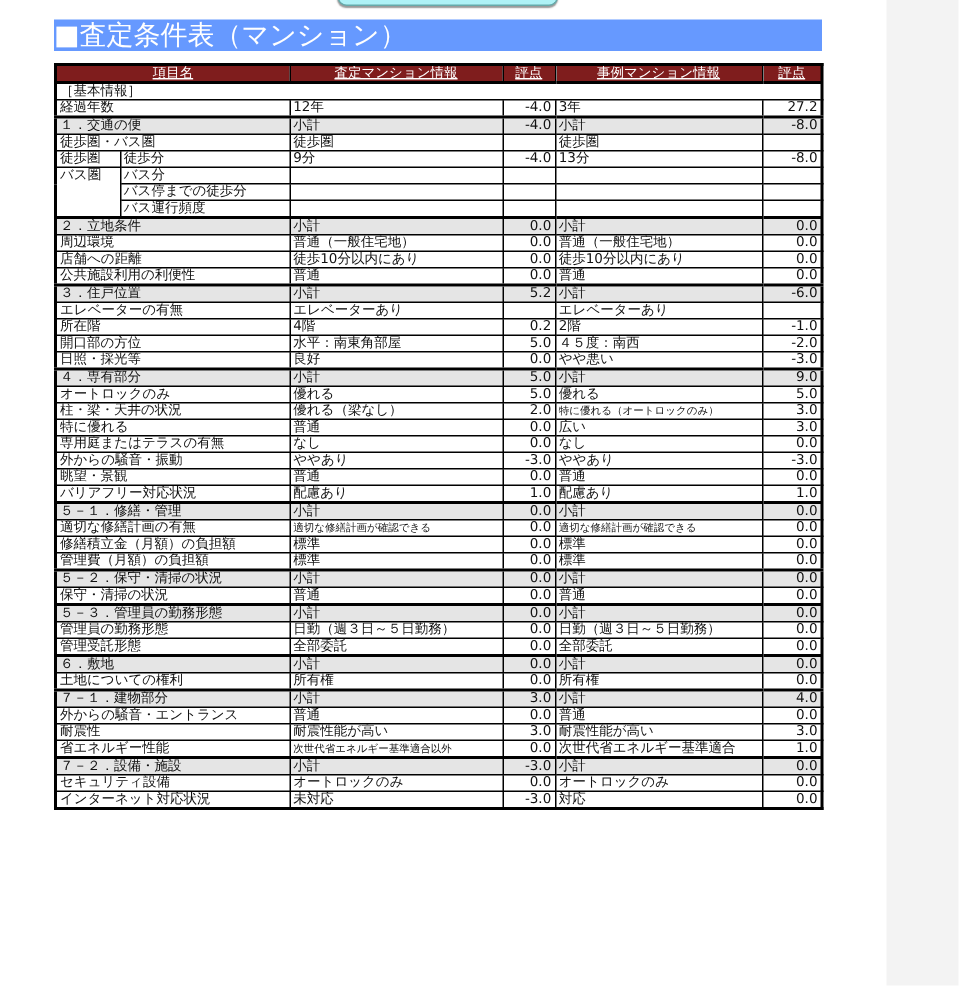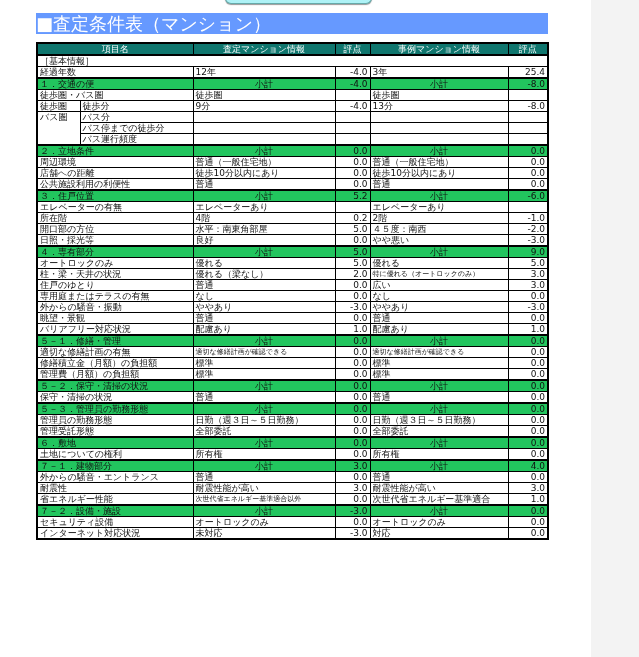--- a/index.html
+++ b/index.html
@@ -27,26 +27,27 @@
     position: absolute; left: 36px; top: 42px; width: 511px;
     border-collapse: collapse; table-layout: fixed;
     font-size: 9px; line-height: 10px;
     border: 2px solid #000;
   }
   table.assess td, table.assess th {
     border: 1px solid #000; padding: 0 2px; height: 10px;
     white-space: nowrap; overflow: hidden; font-weight: normal;
   }
   table.assess th {
-    background: #0f766e; color: #fff; text-align: center; height: 10px;
+    background: #7f1d1d; color: #fff; text-align: center; height: 10px;
     border-bottom: 2px solid #000;
+    text-decoration: underline;
   }
   td.num { text-align: right; }
-  td.sub { text-align: center; }
-  tr.section td { background: #22c55e; }
+  td.sub { text-align: left; }
+  tr.section td { background: #e5e5e5; }
   tr.section-start td { border-top: 2px solid #000; }
   td.small { font-size: 7px; }
 </style>
 </head>
 <body>
 
 <div class="top-button"></div>
 <div class="right-panel"></div>
 
 <div class="title-bar">■査定条件表（マンション）</div>
@@ -71,21 +72,21 @@
   </thead>
   <tbody>
     <tr>
       <td colspan="6">［基本情報］</td>
     </tr>
     <tr>
       <td colspan="2">経過年数</td>
       <td>12年</td>
       <td class="num">-4.0</td>
       <td>3年</td>
-      <td class="num">25.4</td>
+      <td class="num">27.2</td>
     </tr>
 
     <tr class="section section-start">
       <td colspan="2">１．交通の便</td>
       <td class="sub">小計</td>
       <td class="num">-4.0</td>
       <td class="sub">小計</td>
       <td class="num">-8.0</td>
     </tr>
     <tr>
@@ -206,21 +207,21 @@
       <td class="num">5.0</td>
     </tr>
     <tr>
       <td colspan="2">柱・梁・天井の状況</td>
       <td>優れる（梁なし）</td>
       <td class="num">2.0</td>
       <td class="small">特に優れる（オートロックのみ）</td>
       <td class="num">3.0</td>
     </tr>
     <tr>
-      <td colspan="2">住戸のゆとり</td>
+      <td colspan="2">特に優れる</td>
       <td>普通</td>
       <td class="num">0.0</td>
       <td>広い</td>
       <td class="num">3.0</td>
     </tr>
     <tr>
       <td colspan="2">専用庭またはテラスの有無</td>
       <td>なし</td>
       <td class="num">0.0</td>
       <td>なし</td>

